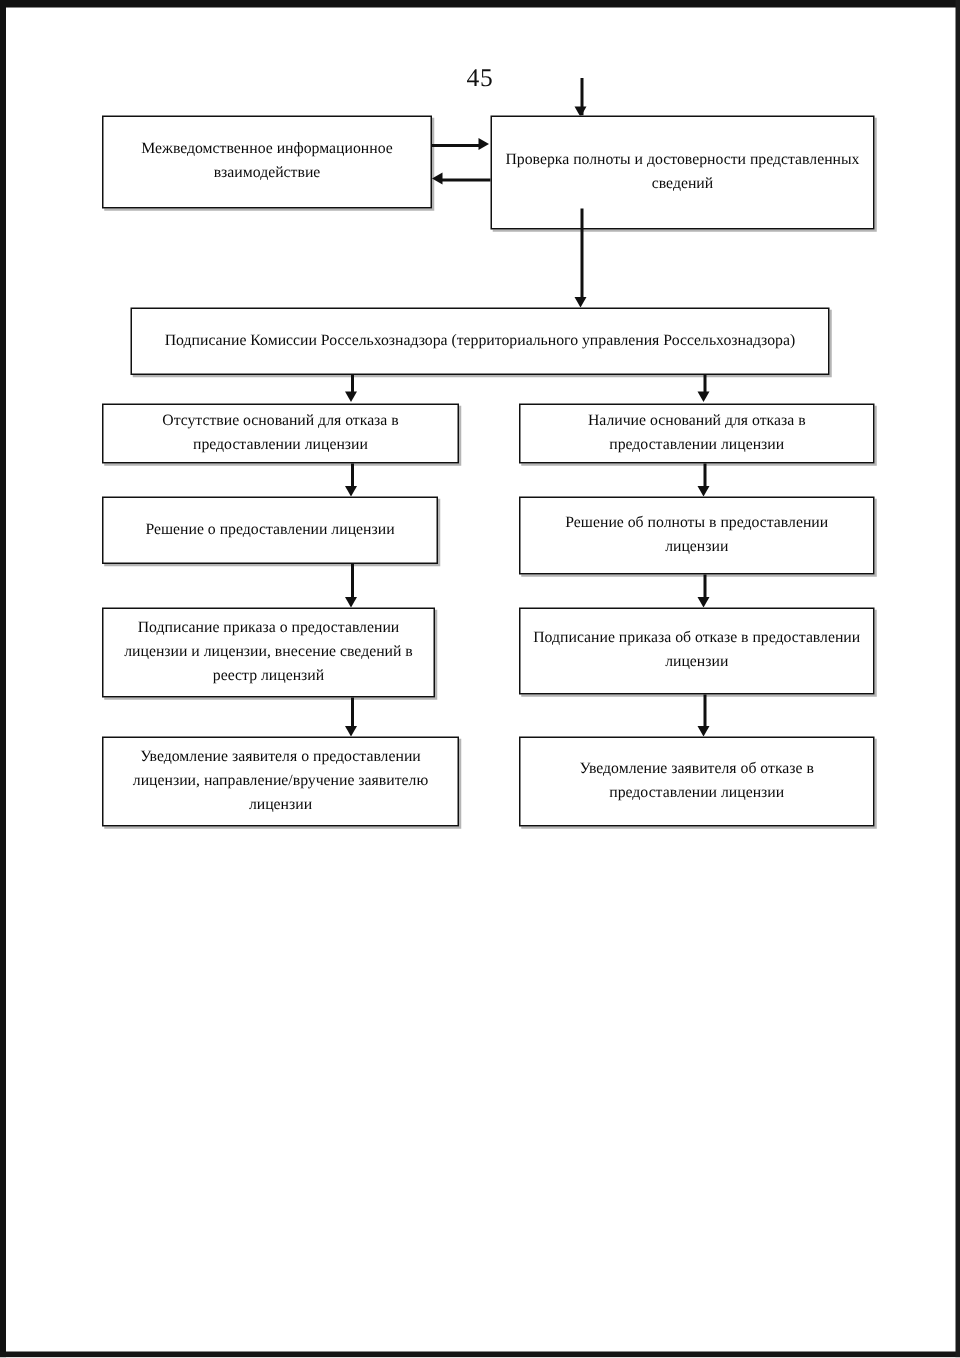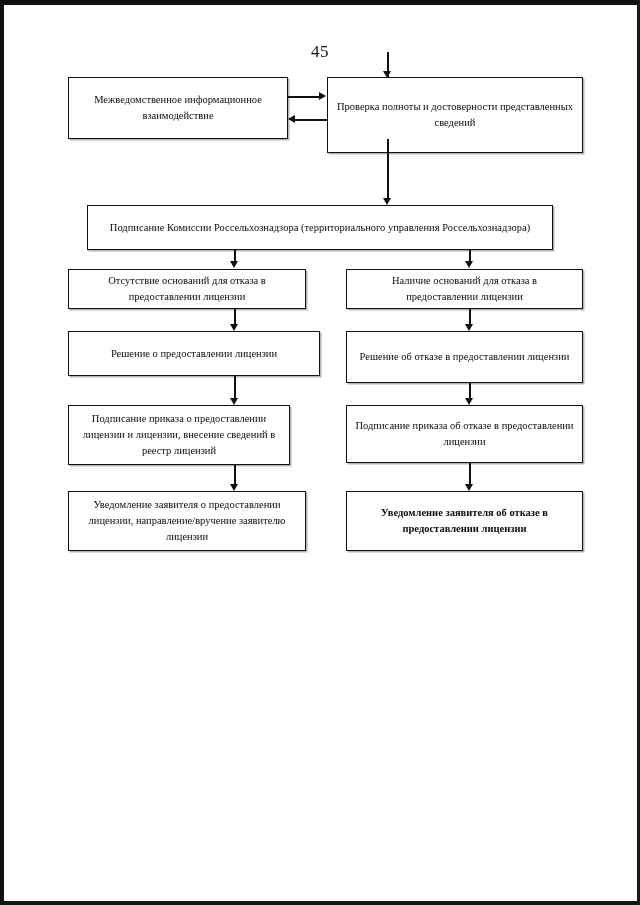--- a/index.html
+++ b/index.html
@@ -153,26 +153,26 @@
   <div class="node" style="left:68px; top:269px; width:238px; height:40px;">
     <span>Отсутствие оснований для отказа в предоставлении лицензии</span>
   </div>
 
   <div class="conn v-line" style="left:234px; top:309px; height:15px;"></div>
   <div class="arrow-down" style="left:230px; top:324px;"></div>
 
   <div class="conn v-line" style="left:469px; top:309px; height:15px;"></div>
   <div class="arrow-down" style="left:465px; top:324px;"></div>
 
-  <div class="node" style="left:68px; top:331px; width:252px; height:45px;">
+  <div class="node" style="left:68px; top:331px; width:224px; height:45px;">
     <span>Решение о предоставлении лицензии</span>
   </div>
 
   <div class="node" style="left:346px; top:331px; width:237px; height:52px;">
-    <span>Решение об отказе в предоставлении лицензии</span>
+    <span>Решение об полноты в предоставлении лицензии</span>
   </div>
 
   <div class="conn v-line" style="left:234px; top:376px; height:22px;"></div>
   <div class="arrow-down" style="left:230px; top:398px;"></div>
 
   <div class="conn v-line" style="left:469px; top:383px; height:15px;"></div>
   <div class="arrow-down" style="left:465px; top:398px;"></div>
 
   <div class="node" style="left:68px; top:405px; width:222px; height:60px;">
     <span>Подписание приказа о предоставлении лицензии и лицензии, внесение сведений в реестр лицензий</span>
@@ -185,17 +185,17 @@
   <div class="conn v-line" style="left:234px; top:465px; height:19px;"></div>
   <div class="arrow-down" style="left:230px; top:484px;"></div>
 
   <div class="conn v-line" style="left:469px; top:463px; height:21px;"></div>
   <div class="arrow-down" style="left:465px; top:484px;"></div>
 
   <div class="node" style="left:68px; top:491px; width:238px; height:60px;">
     <span>Уведомление заявителя о предоставлении лицензии, направление/вручение заявителю лицензии</span>
   </div>
 
-  <div class="node" style="left:346px; top:491px; width:237px; height:60px;font-weight:bold;">
+  <div class="node" style="left:346px; top:491px; width:237px; height:60px;">
     <span>Уведомление заявителя об отказе в предоставлении лицензии</span>
   </div>
 
 </div>
 
 </body></html>

